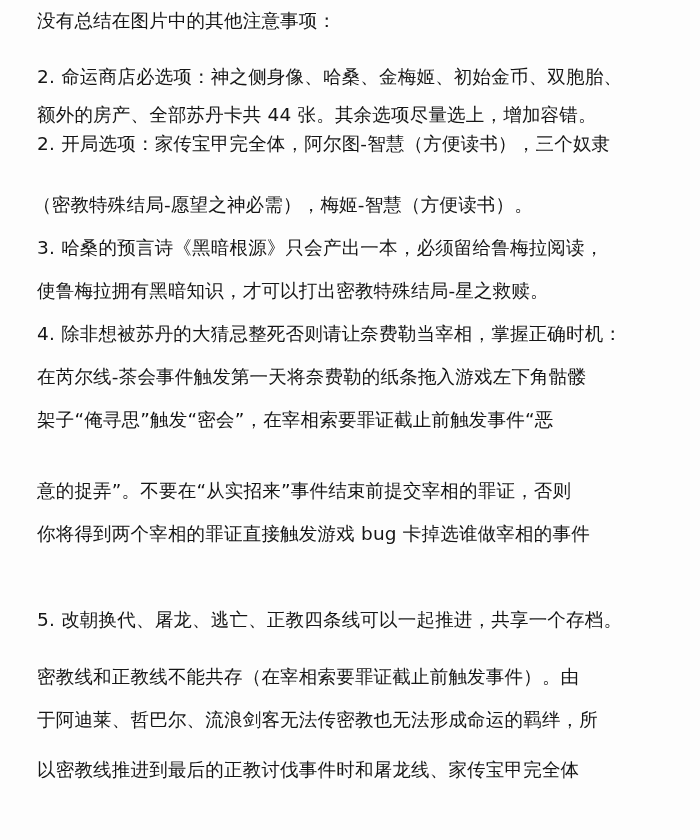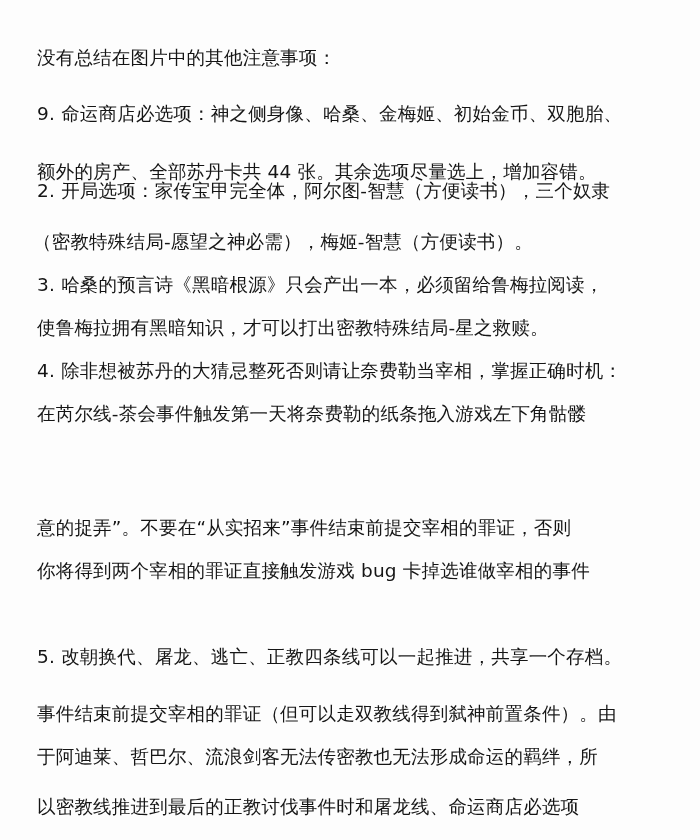--- a/index.html
+++ b/index.html
@@ -21,43 +21,43 @@
       background: #fdfdfd;
     }
     .line {
       position: absolute;
       left: 37px;
       font-size: 18.5px;
       line-height: 24px;
       white-space: nowrap;
       letter-spacing: 0.2px;
       color: #151515;
-      margin-top: 37px;
     }
     .line.indent-paren {
       left: 33px;
     }
   </style>
 </head>
 <body>
 
 <div class="doc">
   <div class="line" style="top:9px">没有总结在图片中的其他注意事项：</div>
 
-  <div class="line" style="top:65px">9. 命运商店必选项：神之侧身像、哈桑、金梅姬、初始金币、双胞胎、</div>
-  <div class="line" style="top:123px">额外的房产、全部苏丹卡共 44 张。其余选项尽量选上，增加容错。</div>
+  <div class="line" style="top:65px">2. 命运商店必选项：神之侧身像、哈桑、金梅姬、初始金币、双胞胎、</div>
+  <div class="line" style="top:103px">额外的房产、全部苏丹卡共 44 张。其余选项尽量选上，增加容错。</div>
 
-  <div class="line" style="top:142px">2. 开局选项：家传宝甲完全体，阿尔图-智慧（方便读书），三个奴隶</div>
+  <div class="line" style="top:132px">2. 开局选项：家传宝甲完全体，阿尔图-智慧（方便读书），三个奴隶</div>
   <div class="line indent-paren" style="top:193px">（密教特殊结局-愿望之神必需），梅姬-智慧（方便读书）。</div>
 
   <div class="line" style="top:236px">3. 哈桑的预言诗《黑暗根源》只会产出一本，必须留给鲁梅拉阅读，</div>
   <div class="line" style="top:279px">使鲁梅拉拥有黑暗知识，才可以打出密教特殊结局-星之救赎。</div>
 
   <div class="line" style="top:322px">4. 除非想被苏丹的大猜忌整死否则请让奈费勒当宰相，掌握正确时机：</div>
   <div class="line" style="top:365px">在芮尔线-茶会事件触发第一天将奈费勒的纸条拖入游戏左下角骷髅</div>
+  <div class="line" style="top:408px">架子“俺寻思”触发“密会”，在宰相索要罪证截止前触发事件“恶</div>
   <div class="line" style="top:479px">意的捉弄”。不要在“从实招来”事件结束前提交宰相的罪证，否则</div>
   <div class="line" style="top:522px">你将得到两个宰相的罪证直接触发游戏 bug 卡掉选谁做宰相的事件</div>
 
   <div class="line" style="top:608px">5. 改朝换代、屠龙、逃亡、正教四条线可以一起推进，共享一个存档。</div>
-  <div class="line" style="top:665px">事件结束前提交宰相的罪证（但可以走双教线得到弑神前置条件）。由</div>
+  <div class="line" style="top:665px">密教线和正教线不能共存（在宰相索要罪证截止前触发事件）。由</div>
   <div class="line" style="top:708px">于阿迪莱、哲巴尔、流浪剑客无法传密教也无法形成命运的羁绊，所</div>
-  <div class="line" style="top:758px">以密教线推进到最后的正教讨伐事件时和屠龙线、命运商店必选项</div>
+  <div class="line" style="top:758px">以密教线推进到最后的正教讨伐事件时和屠龙线、家传宝甲完全体</div>
 </div>
 
 </body></html>

